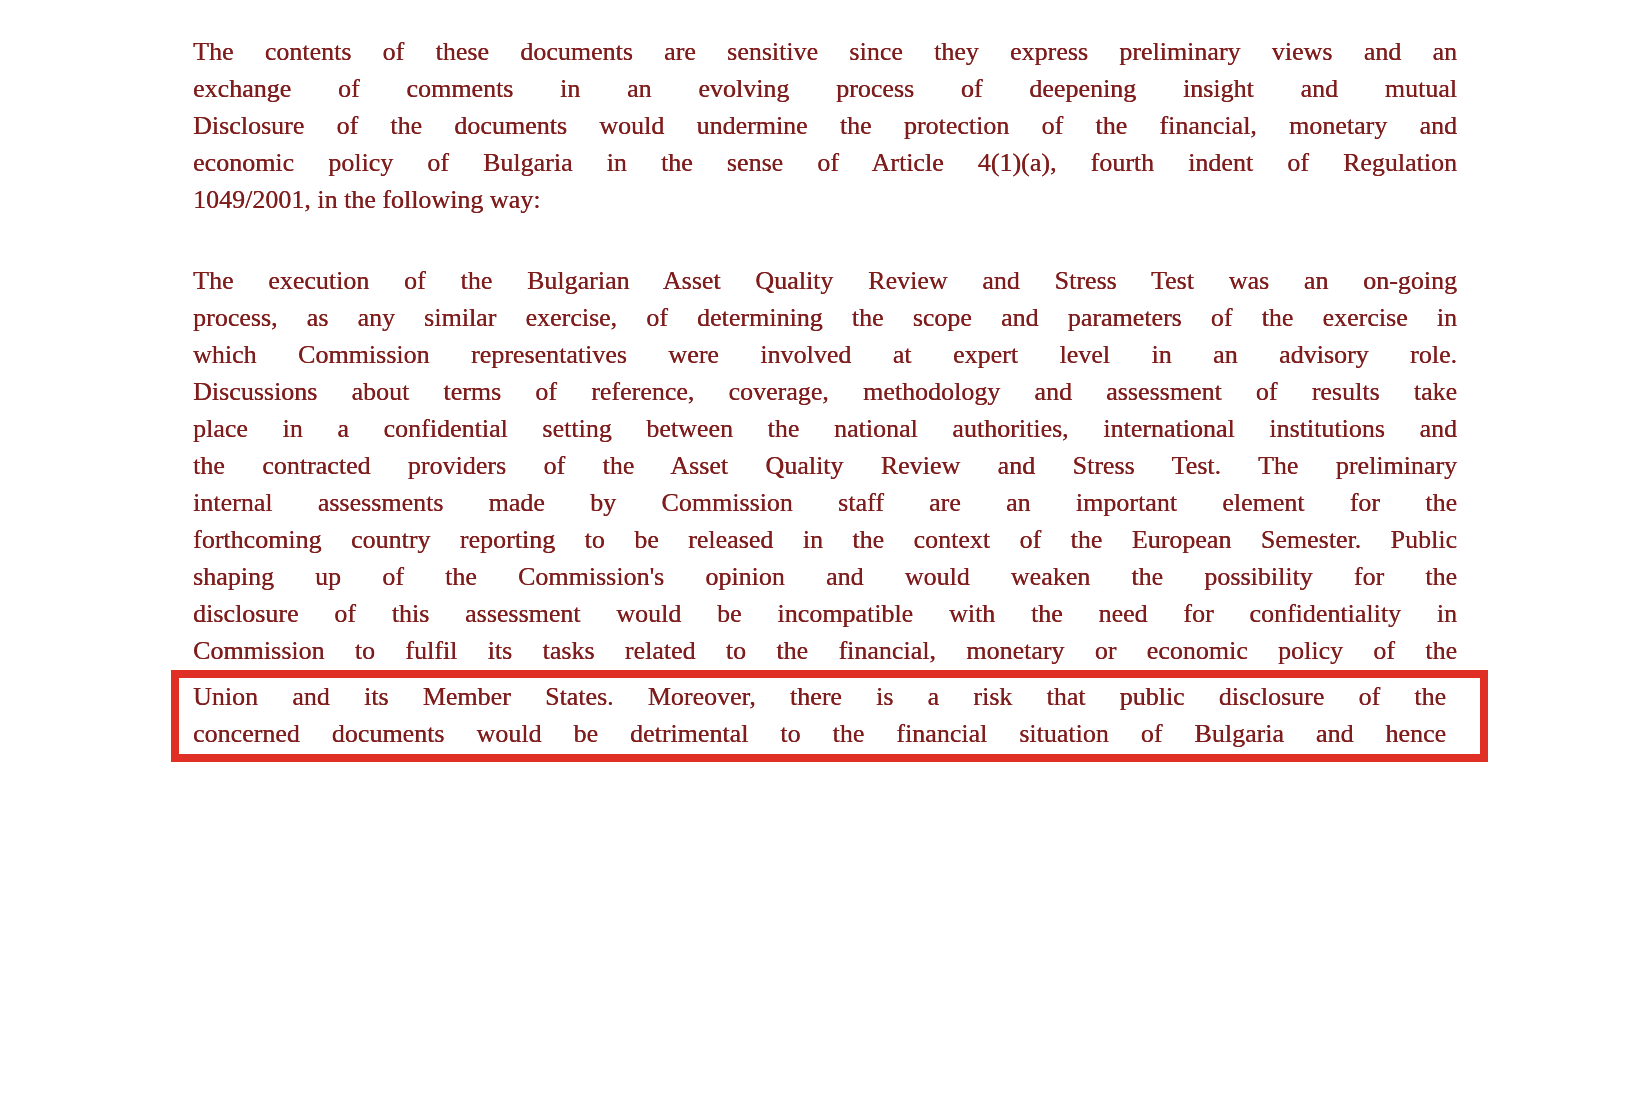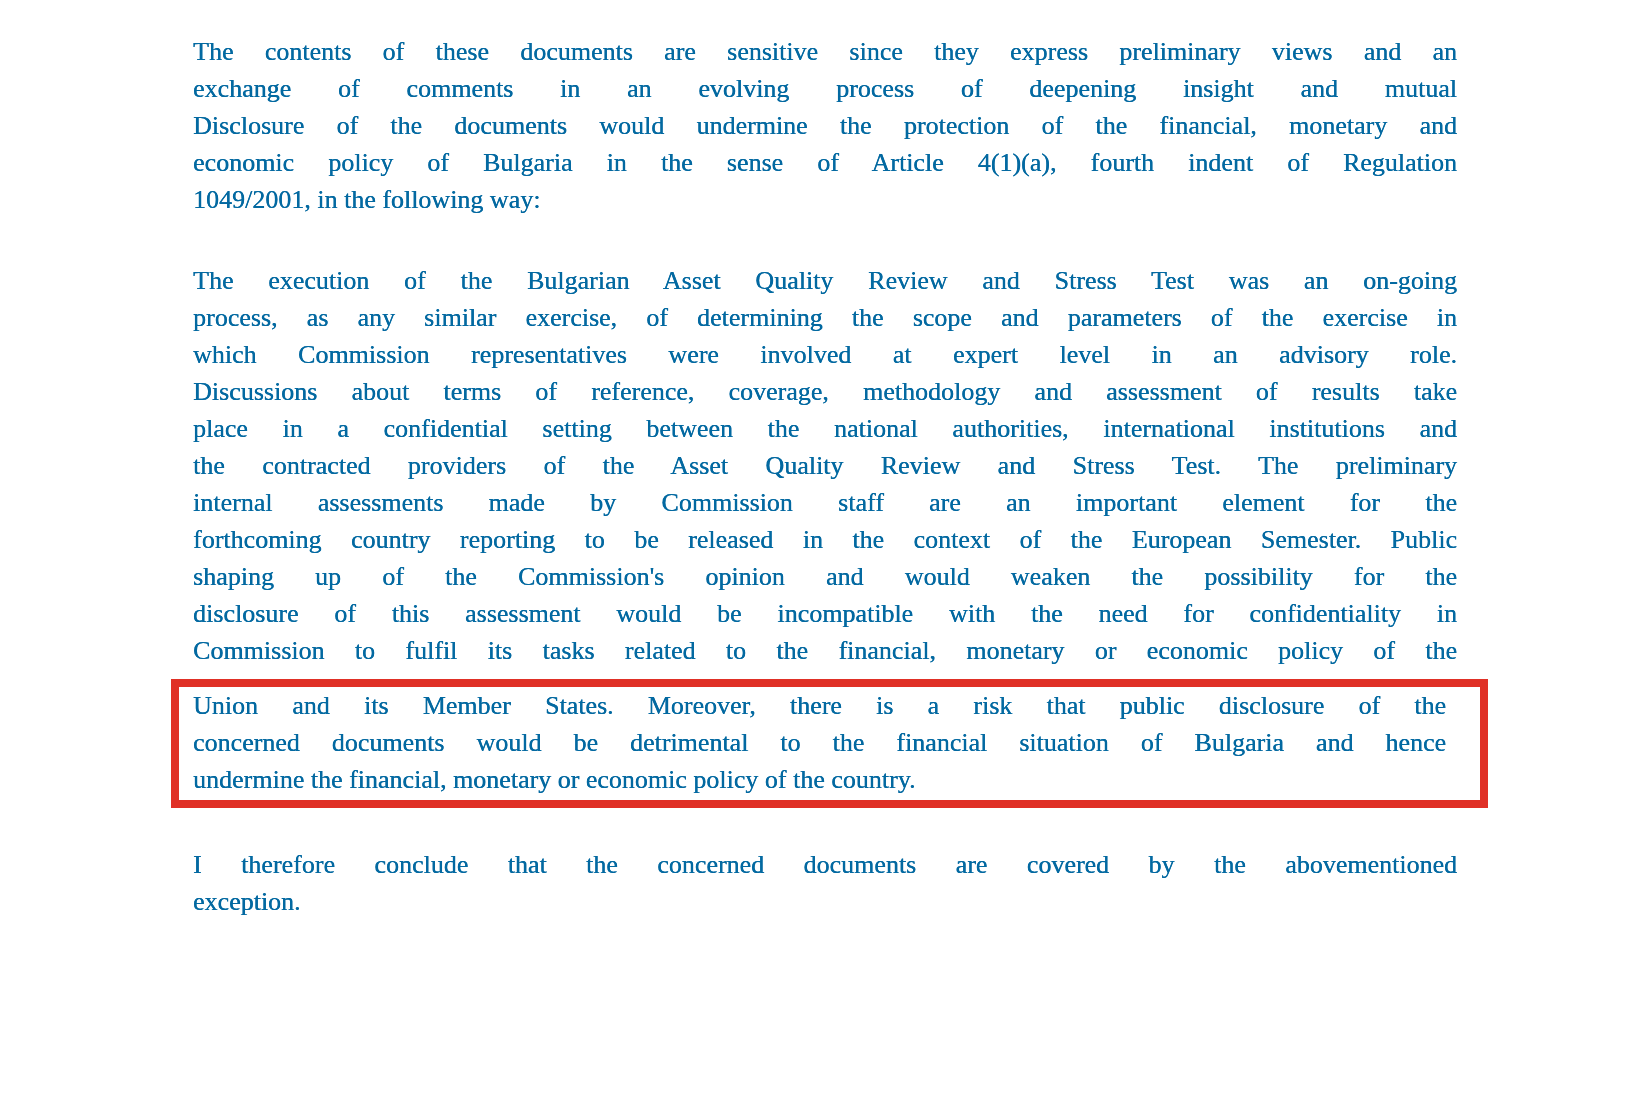--- a/index.html
+++ b/index.html
@@ -6,21 +6,21 @@
   html, body {
     width: 1638px; height: 1118px;
     background: #ffffff;
     overflow: hidden;
   }
   .page {
     position: relative;
     width: 1638px; height: 1118px;
     background: #ffffff;
     font-family: "Liberation Serif", "DejaVu Serif", serif;
-    color: #0369a1;
+    color: #7f1d1d;
   }
   .content {
     position: absolute;
     left: 193px; top: 33px;
     width: 1264px;
     font-size: 26px;
     line-height: 37px;
     text-shadow: 0.3px 0 0 currentColor; 
   }
   .line {
@@ -28,21 +28,21 @@
     text-align-last: justify;
   }
   .line-last {
     text-align-last: left;
   }
   .para-gap-1 { }
   .para-gap-2 { margin-top: 44px; }
   .para-gap-3 { margin-top: 38px; }
   .highlight-box {
     border: 8px solid #e03026;
-    margin: 10px -31px 0 -22px;
+    margin: 1px -31px 0 -22px;
     padding: 0 34px 2px 14px;
   }
 </style>
 </head>
 <body>
 
 <div class="page">
   <div class="content">
 
     <div class="para">
@@ -67,23 +67,18 @@
         <div class="line">forthcoming country reporting to be released in the context of the European Semester. Public</div>
         <div class="line">shaping up of the Commission's opinion and would weaken the possibility for the</div>
         <div class="line">disclosure of this assessment would be incompatible with the need for confidentiality in</div>
         <div class="line">Commission to fulfil its tasks related to the financial, monetary or economic policy of the</div>
       </div>
 
     <div class="highlight-box">
       <div>
           <div class="line">Union and its Member States. Moreover, there is a risk that public disclosure of the</div>
           <div class="line">concerned documents would be detrimental to the financial situation of Bulgaria and hence</div>
-          <div class="line line-last">undermine the financial, monetary or economic policy of the country.</div>
         </div>
     </div>
 
-    <div class="para para-gap-3">
-        <div class="line">I therefore conclude that the concerned documents are covered by the abovementioned</div>
-        <div class="line line-last">exception.</div>
-      </div>
 
   </div>
 </div>
 
 </body></html>

